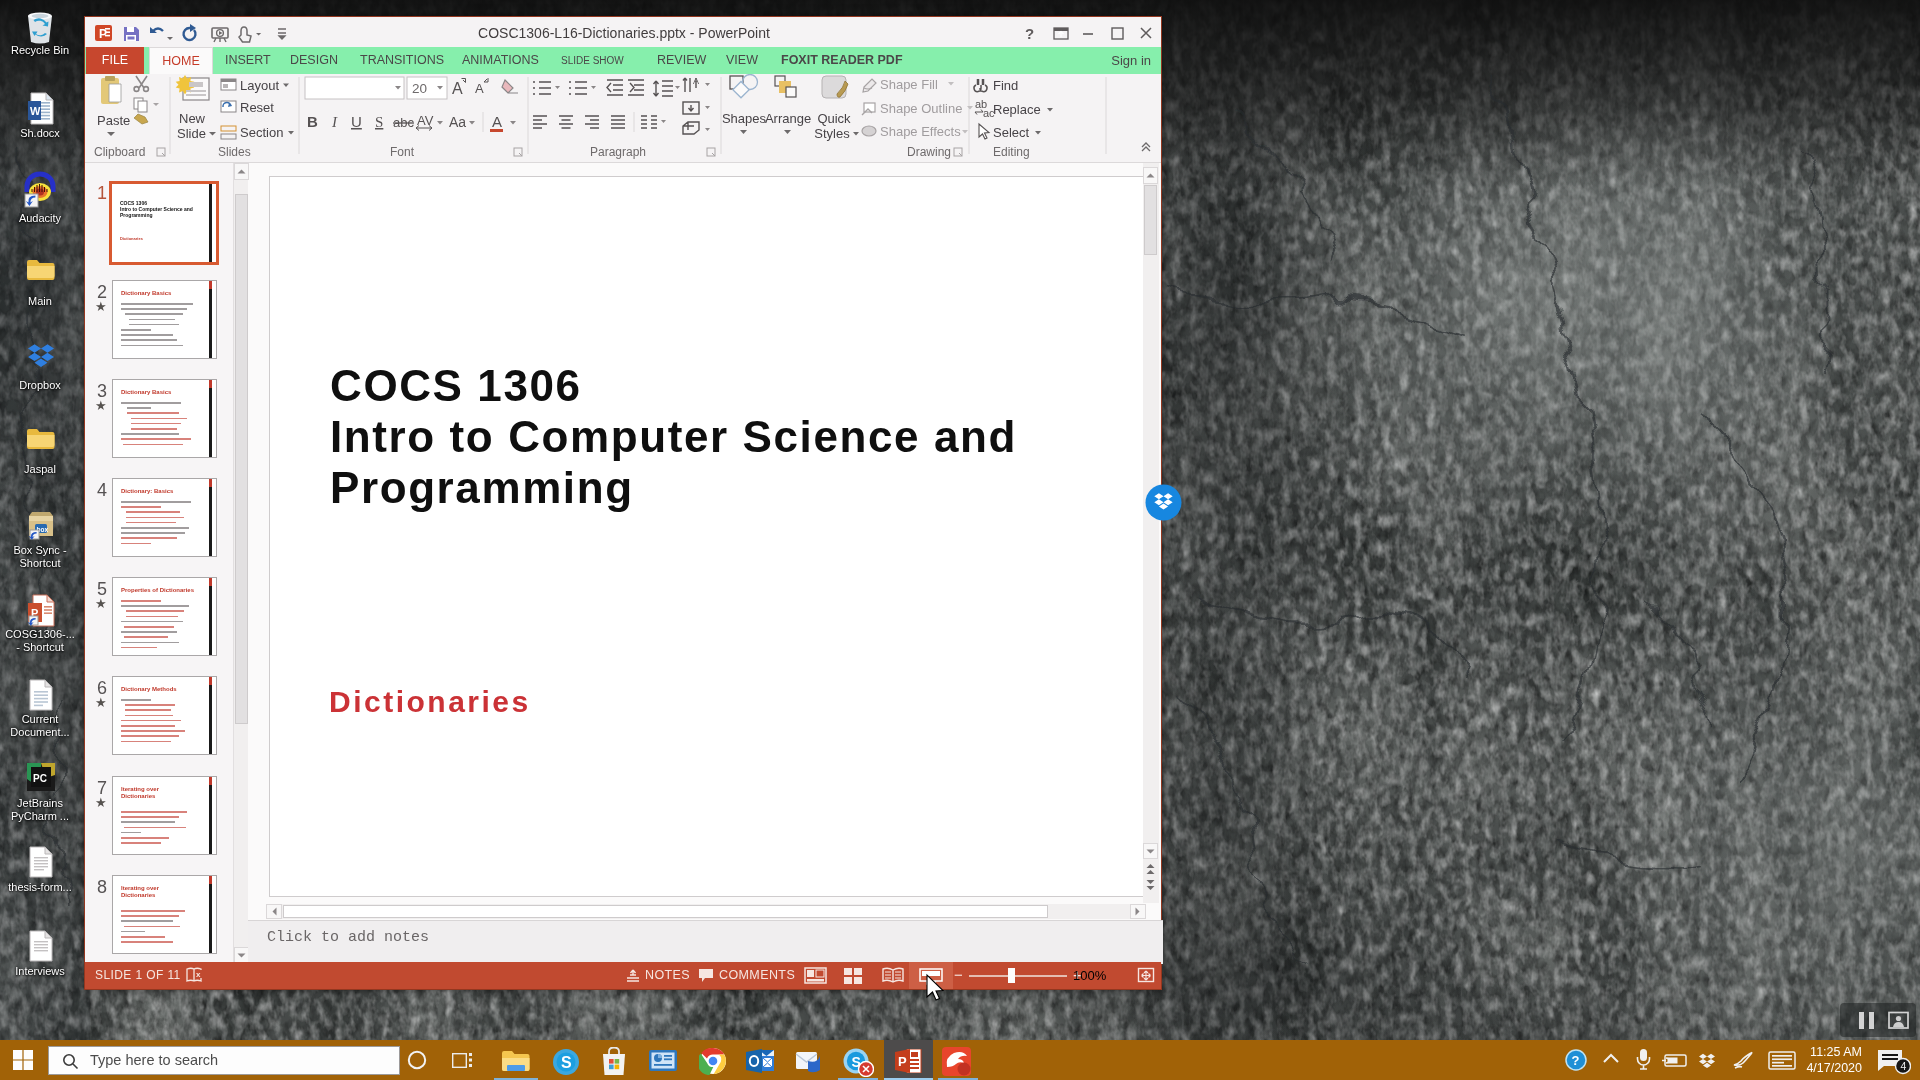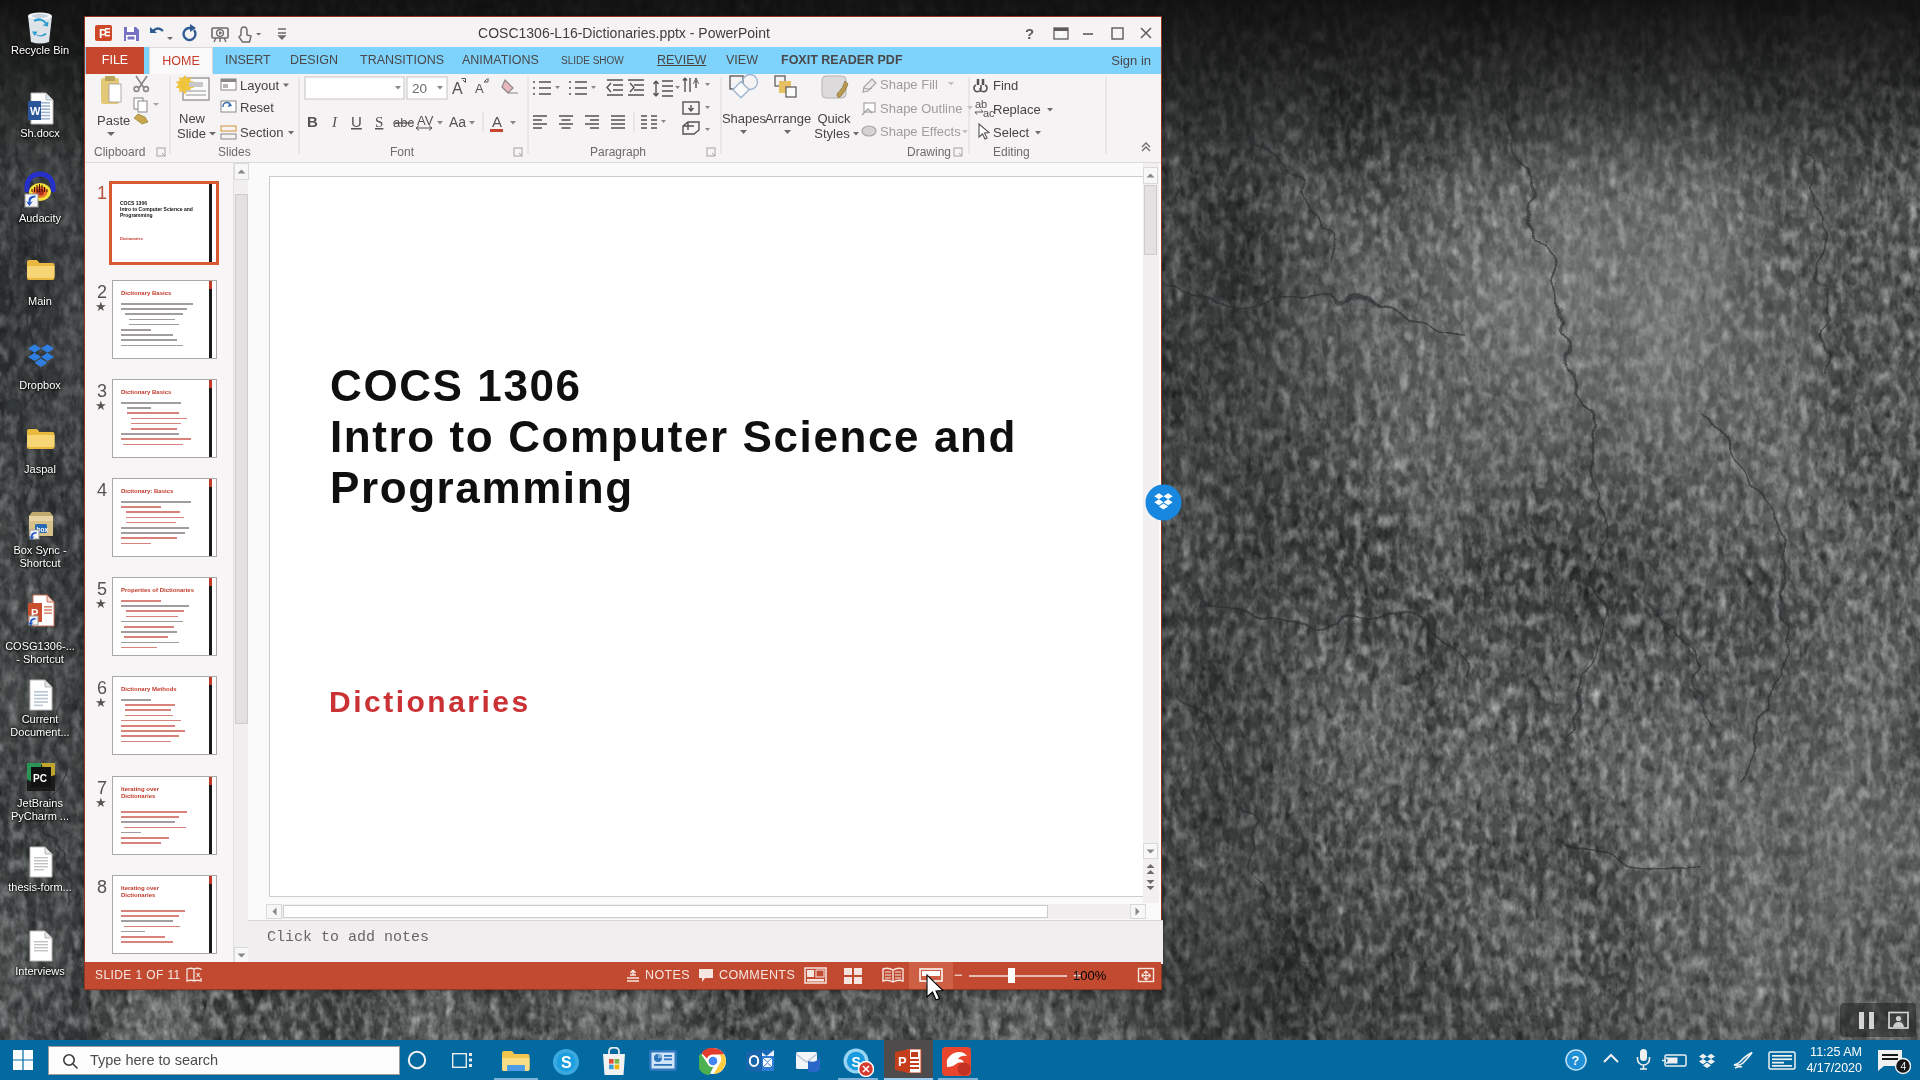--- a/index.html
+++ b/index.html
@@ -4,30 +4,30 @@
 <style>
   * { margin:0; padding:0; box-sizing:border-box; }
   html,body { width:1920px; height:1080px; overflow:hidden; background:#4a4e4d; -webkit-font-smoothing:antialiased;
     font-family:"Liberation Sans", sans-serif; }
   .abs { position:absolute; }
   #desktop { position:absolute; left:0; top:0; width:1920px; height:1080px; }
   
   #win { position:absolute; left:84px; top:16px; width:1078px; height:974px;
     background:#f3f1f2; border:1px solid #93371f; box-shadow:0 0 8px rgba(0,0,0,.55); }
   #titlebar { position:absolute; left:0; top:0; width:100%; height:30px; background:#f5f3f4; }
-  #tabrow { position:absolute; left:0; top:30px; width:100%; height:27px; background:#7dd3fc; }
+  #tabrow { position:absolute; left:0; top:30px; width:100%; height:27px; background:#86efac; }
   #ribbon { position:absolute; left:0; top:57px; width:100%; height:89px; background:#f5f3f4;
     border-bottom:1px solid #dcd9da; }
   
   #content { position:absolute; left:0; top:146px; width:100%; height:801px; background:#fbfafa; }
   #panel { position:absolute; left:0; top:0; width:163px; height:100%; background:#f7f5f6; }
   #editor { position:absolute; left:163px; top:0; right:0; height:100%; }
   #statusbar { position:absolute; left:0; bottom:0; width:100%; height:27px; background:#c14a30; }
   
-  #taskbar { position:absolute; left:0; top:1040px; width:1920px; height:40px; background:#0369a1; }
+  #taskbar { position:absolute; left:0; top:1040px; width:1920px; height:40px; background:#a16207; }
   .dicon-label { position:absolute; width:80px; text-align:center; font-size:11px; color:#fff;
     text-shadow:0 1px 2px #000, 0 0 3px #000; line-height:13px; }
   .snum { position:absolute; left:4px; font-size:18px; color:#b5543a; width:18px; text-align:right; }
   .sstar { position:absolute; left:10px; font-size:13px; color:#56524f; }
   .thumb { position:absolute; left:27px; width:105px; height:79px; background:#fff; border:1px solid #aaa7a8; }
   .tbar { position:absolute; right:4px; top:0; width:3px; height:77px; background:#1a1a1a; }
   .thumb .tbar:before { content:""; position:absolute; left:0; top:0; width:3px; height:8px; background:#c0392b; }
   .ttitle { position:absolute; left:8px; top:9px; font-size:6px; font-weight:bold; color:#c0392b; line-height:7px; }
   .tlines { position:absolute; left:8px; top:22px; width:88px; }
   .tlines i { display:block; height:1.6px; margin:0 0 3.6px 0; background:#a19d9e; }
@@ -181,21 +181,21 @@
     <rect x="1" y="9" width="14" height="19" fill="#ca4f2e"></rect>
     <text x="4" y="23" font-size="11" font-weight="bold" fill="#fff">P</text>
     <g fill="#d98a70">
         <rect x="17" y="12" width="8" height="1.6"></rect>
         <rect x="17" y="15.2" width="8" height="1.6"></rect>
         <rect x="17" y="18.4" width="8" height="1.6"></rect>
       </g>
     <rect x="2" y="22" width="9" height="9" fill="#f4f4f4" stroke="#9a9a9a"></rect>
     <path d="M4 29 q4 0 4 -3.5 l-2 1 l2.8 -3.8 l2.8 3.8 l-2 -1 q0.5 5 -5.6 5 z" fill="#2356c5" transform="rotate(180 6.3 27.2)"></path>
   </svg>
-  <div class="dicon-label" style="left:0;top:628px;margin-top:12px;">COSG1306-...<br>- Shortcut</div>
+  <div class="dicon-label" style="left:0;top:628px;">COSG1306-...<br>- Shortcut</div>
 
   <svg class="abs" style="left:28px;top:679px" width="26" height="32">
     <path d="M2 1 h15 l7 7 v23 h-22 z" fill="#fff" stroke="#b9b6b7"></path>
     <path d="M17 1 l7 7 h-7 z" fill="#e4e2e2" stroke="#b9b6b7"></path>
     <g fill="#b9c6d4">
         <rect x="6" y="12" width="14" height="1.6"></rect>
         <rect x="6" y="15.4" width="14" height="1.6"></rect>
         <rect x="6" y="18.8" width="14" height="1.6"></rect>
         <rect x="6" y="22.2" width="14" height="1.6"></rect>
         <rect x="6" y="25.6" width="9" height="1.6"></rect>
@@ -281,21 +281,21 @@
     </svg>
   </div>
   <div id="tabrow">
     <div class="abs" style="left:1px;top:0;width:58px;height:27px;background:#c7472e;color:#fff;font-size:12.5px;text-align:center;line-height:27px;">FILE</div>
     <div class="abs" style="left:64px;top:0;width:64px;height:27px;background:#fbfafa;border:1px solid #dcd9da;border-bottom:none;color:#c53b28;font-size:12.5px;text-align:center;line-height:26px;">HOME</div>
     <div class="abs" style="left:140px;top:0;height:27px;color:#4b4748;font-size:12.5px;line-height:27px;">INSERT</div>
     <div class="abs" style="left:205px;top:0;height:27px;color:#4b4748;font-size:12.5px;line-height:27px;">DESIGN</div>
     <div class="abs" style="left:275px;top:0;height:27px;color:#4b4748;font-size:12.5px;line-height:27px;">TRANSITIONS</div>
     <div class="abs" style="left:377px;top:0;height:27px;color:#4b4748;font-size:12.5px;line-height:27px;">ANIMATIONS</div>
     <div class="abs" style="left:476px;top:0;height:27px;color:#4b4748;font-size:10px;line-height:27px;">SLIDE SHOW</div>
-    <div class="abs" style="left:572px;top:0;height:27px;color:#4b4748;font-size:12.5px;line-height:27px;text-decoration:underline;">REVIEW</div>
+    <div class="abs" style="left:572px;top:0;height:27px;color:#4b4748;font-size:12.5px;line-height:27px;">REVIEW</div>
     <div class="abs" style="left:641px;top:0;height:27px;color:#4b4748;font-size:12.5px;line-height:27px;">VIEW</div>
     <div class="abs" style="left:696px;top:0;height:27px;color:#4b4748;font-size:12.5px;line-height:27px;font-weight:bold;">FOXIT READER PDF</div>
     <div class="abs" style="right:10px;top:0;height:27px;color:#4b4748;font-size:13px;line-height:27px;">Sign in</div>
   </div>
   <div id="ribbon">
   <svg width="1076" height="86" xmlns="http://www.w3.org/2000/svg" font-family="Liberation Sans">
 
     <g stroke="#dbd8d9">
           <line x1="85" y1="3" x2="85" y2="80"></line>
           <line x1="214" y1="3" x2="214" y2="80"></line>

